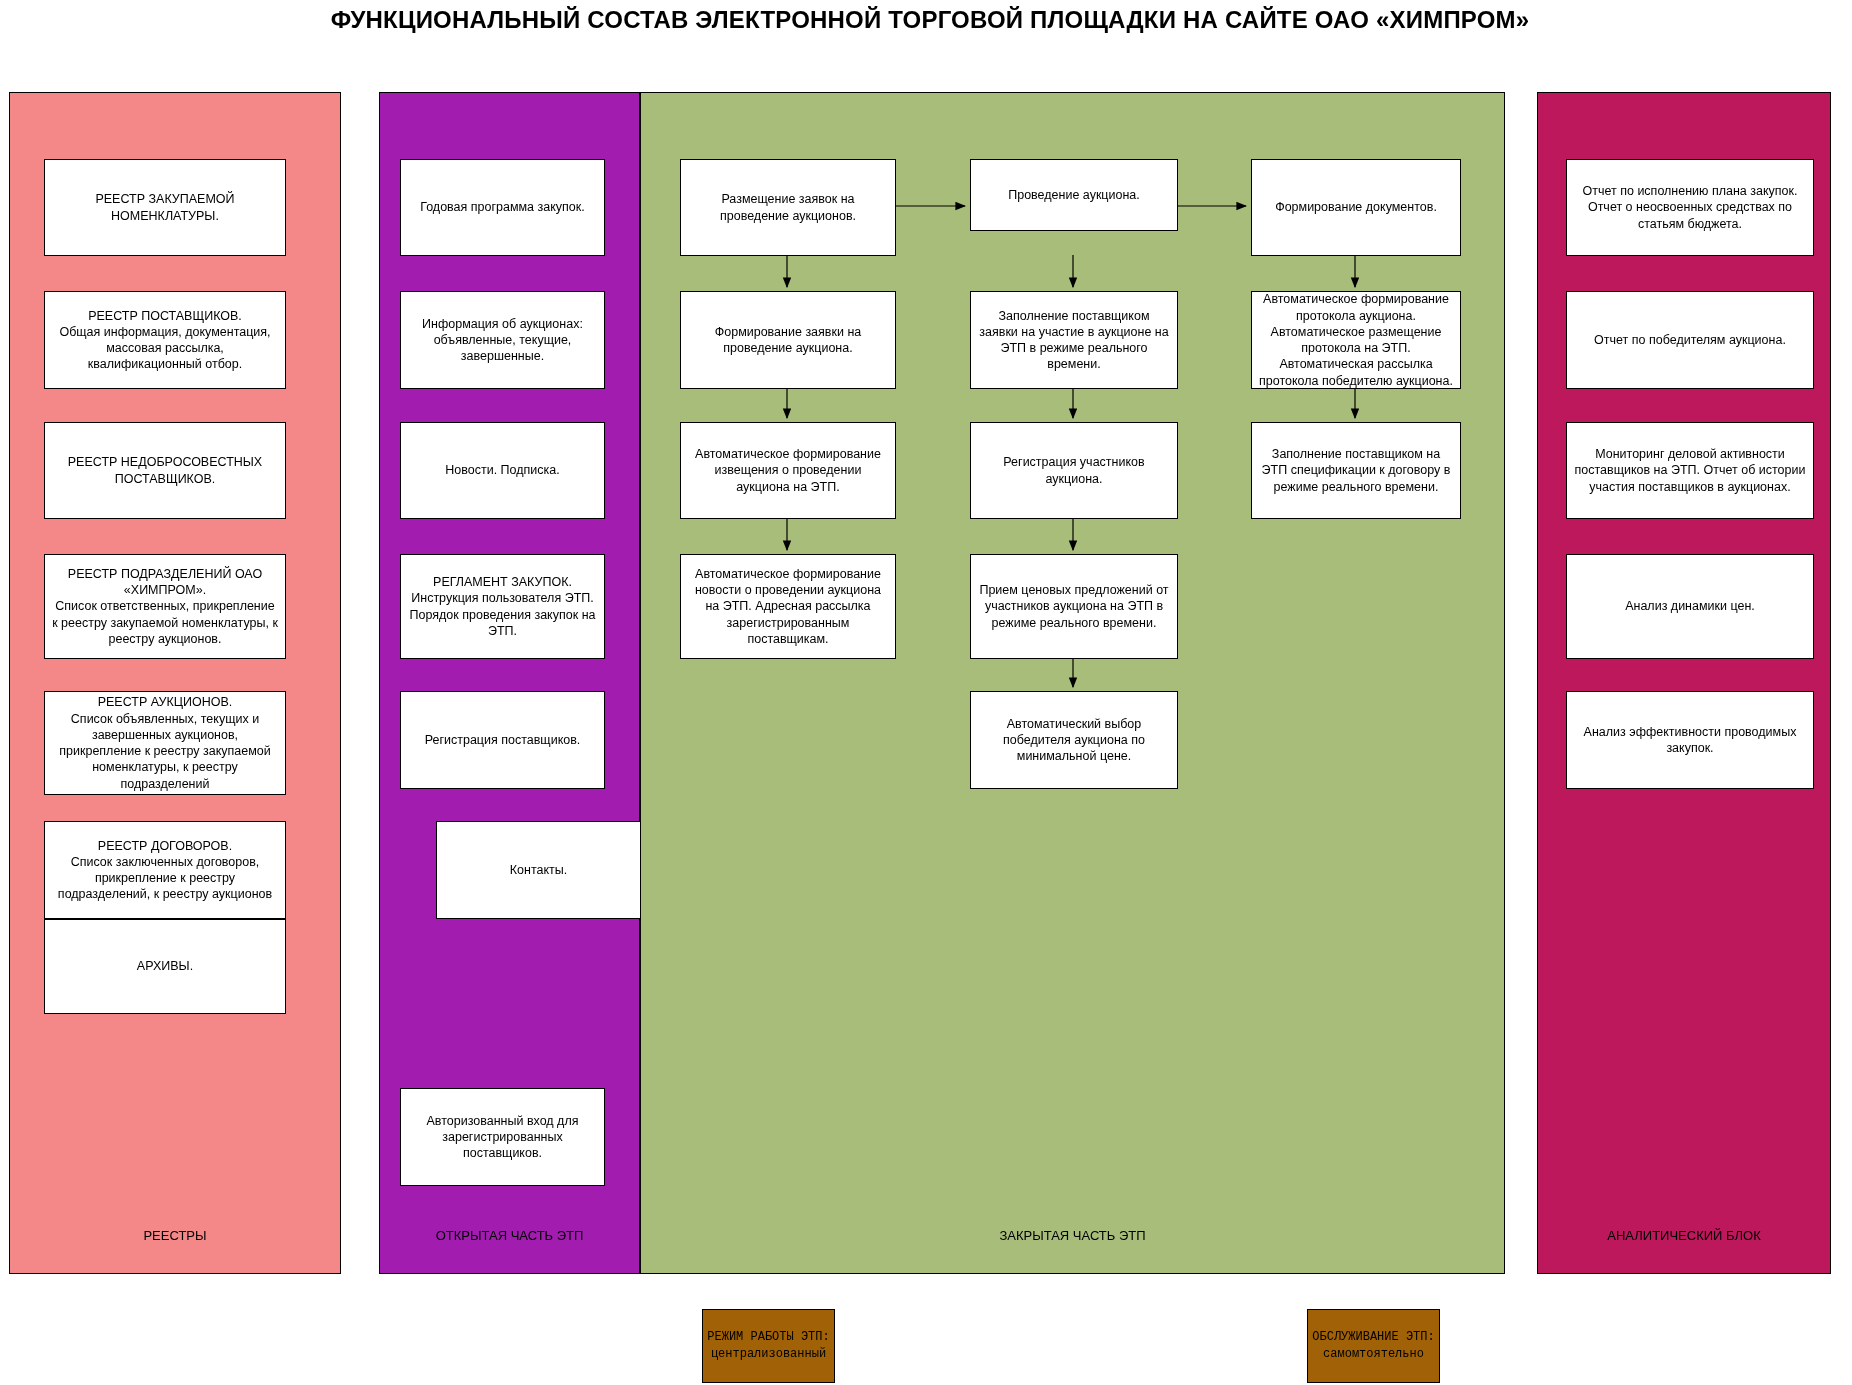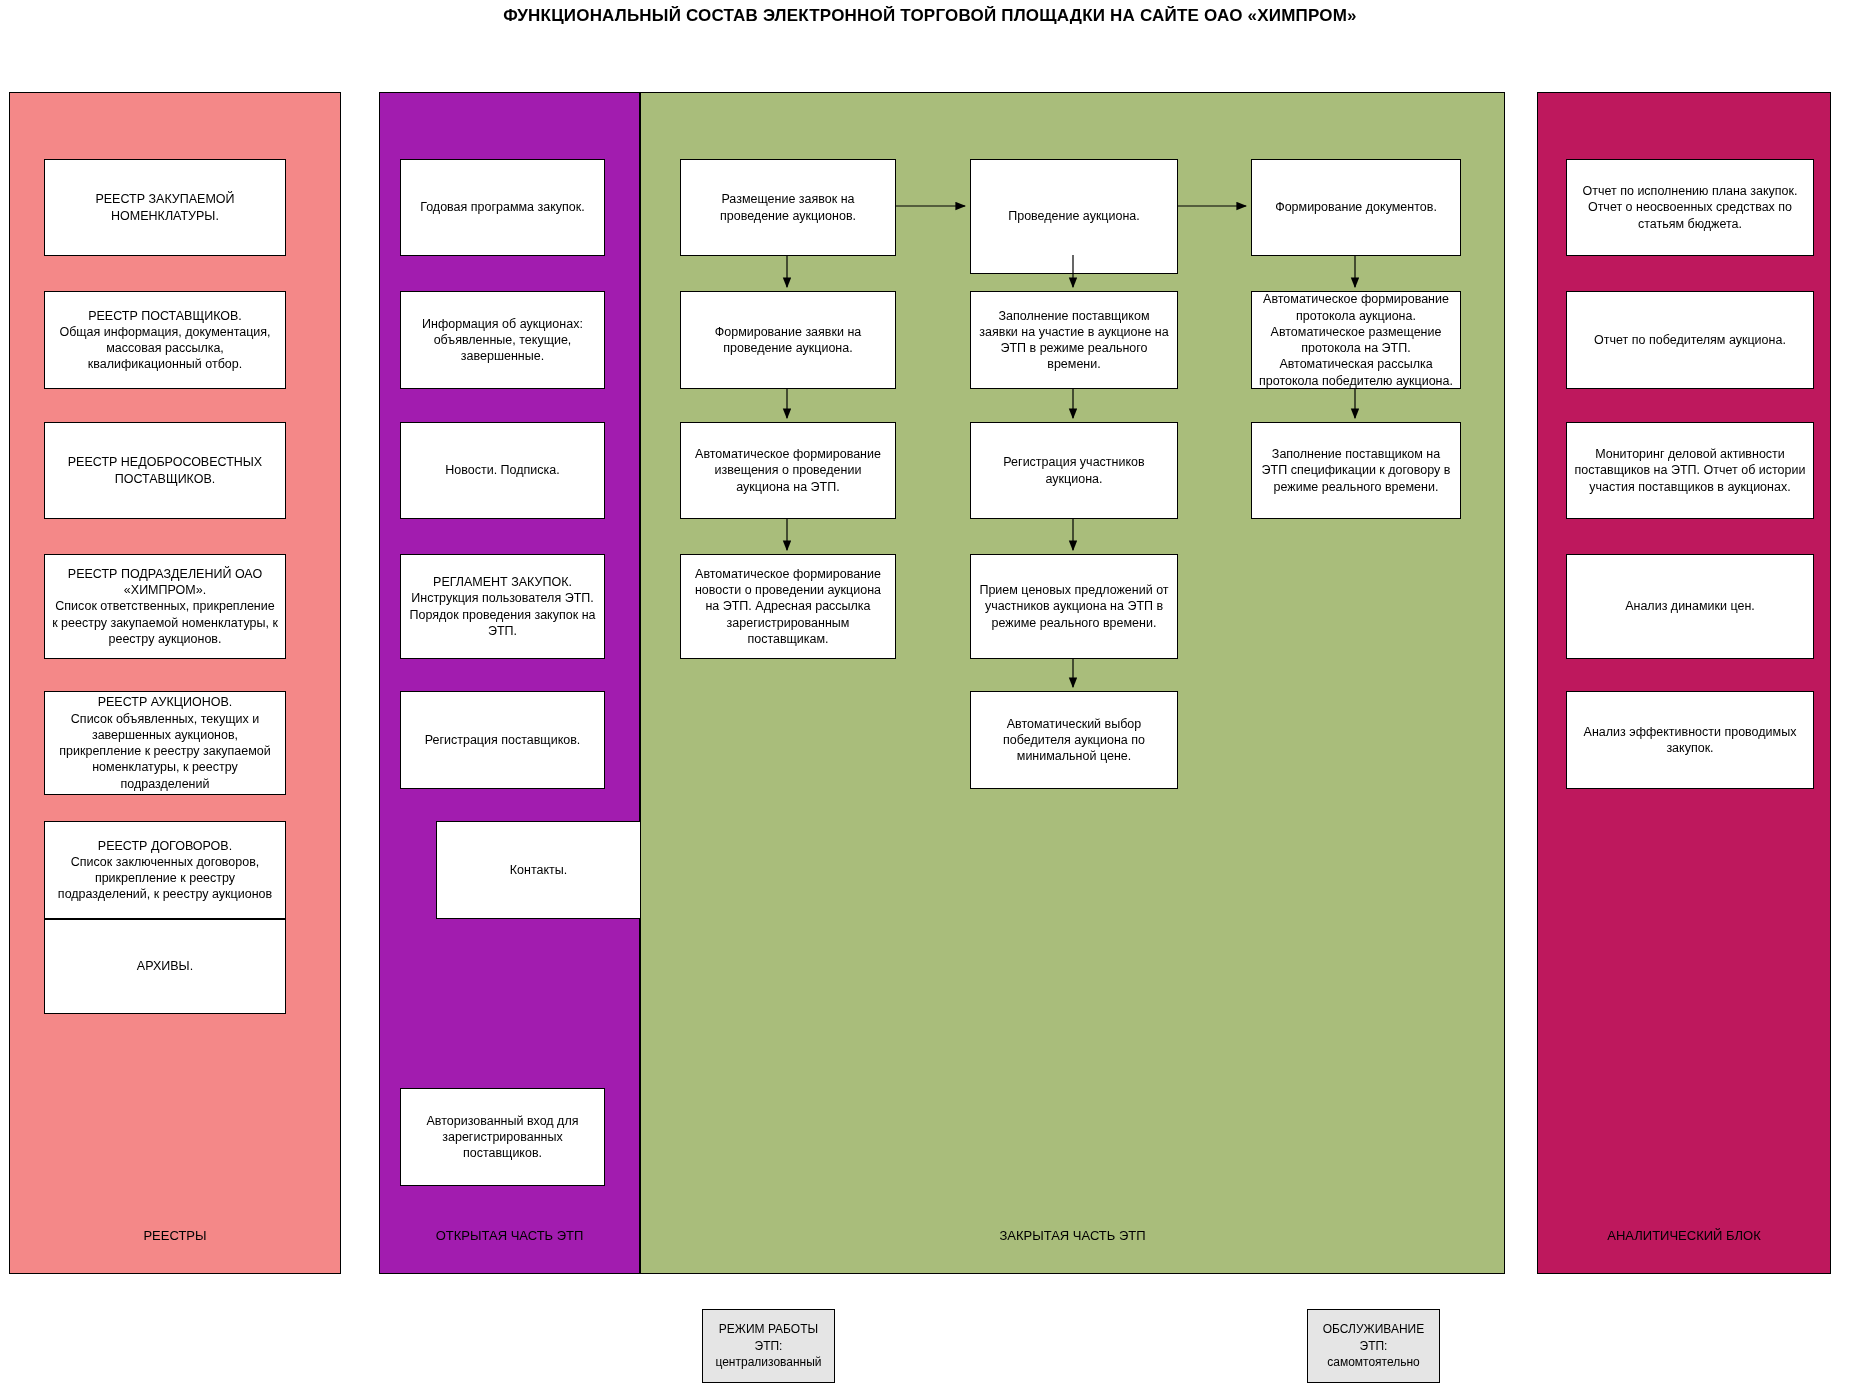--- a/index.html
+++ b/index.html
@@ -1,35 +1,35 @@
 <!DOCTYPE html>
 <html><head>
 <meta charset="utf-8">
 <style>
   * { margin:0; padding:0; box-sizing:border-box; }
   html,body { background:#ffffff; }
   body { font-family:"Liberation Sans", sans-serif; color:#000; }
   .canvas { position:relative; width:1852px; height:1385px; background:#ffffff; overflow:hidden; }
   .title { position:absolute; top:6px; left:0; width:100%; text-align:center;
-           font-size:17px; font-weight:bold; letter-spacing:.2px;padding-left:8px; }
+           font-size:24px; font-weight:bold; letter-spacing:.2px;padding-left:8px; }
   .panel { position:absolute; border:1px solid #000; }
   .panel-red    { background:#f48888; }
   .panel-yellow { background:#a21caf; }
   .panel-green  { background:#a9bd7b; }
   .panel-blue   { background:#be185d; }
   .box { position:absolute; background:#ffffff; border:1px solid #000;
          display:flex; align-items:center; justify-content:center;
          text-align:center; font-size:12.5px; line-height:1.3;
          padding:4px 7px; white-space:pre-line; }
   .panel-label { position:absolute; bottom:30px; left:0; width:100%;
                  text-align:center; font-size:13px; }
-  .footer-box { position:absolute; background:#e5e5e5; border:1px solid #000;
+  .footer-box { position:absolute; background:#a16207; border:1px solid #000;
                 display:flex; align-items:center; justify-content:center;
                 text-align:center; font-size:12px; line-height:1.4;
-                padding:4px; white-space:pre-line; }
+                padding:4px; white-space:pre-line;font-family:Liberation Mono, monospace; }
   .arrows { position:absolute; top:0; left:0; pointer-events:none; }
 </style>
 </head>
 <body>
 
 <div class="canvas">
 
   <div class="title">ФУНКЦИОНАЛЬНЫЙ СОСТАВ ЭЛЕКТРОННОЙ ТОРГОВОЙ ПЛОЩАДКИ НА САЙТЕ ОАО «ХИМПРОМ»</div>
 
   <div class="panel panel-red" style="left:9px;top:92px;width:332px;height:1182px;">
@@ -60,21 +60,21 @@
     <div class="panel-label">ОТКРЫТАЯ ЧАСТЬ ЭТП</div>
   </div>
 
   <div class="panel panel-green" style="left:640px;top:92px;width:865px;height:1182px;">
 
     <div class="box" style="left:39px;top:66px;width:216px;height:97px;">Размещение заявок на проведение аукционов.</div>
     <div class="box" style="left:39px;top:198px;width:216px;height:98px;">Формирование заявки на проведение аукциона.</div>
     <div class="box" style="left:39px;top:329px;width:216px;height:97px;">Автоматическое формирование извещения о проведении аукциона на ЭТП.</div>
     <div class="box" style="left:39px;top:461px;width:216px;height:105px;">Автоматическое формирование новости о проведении аукциона на ЭТП. Адресная рассылка зарегистрированным поставщикам.</div>
 
-    <div class="box" style="left:329px;top:66px;width:208px;height:115px;">Проведение аукциона.</div>
+    <div class="box" style="left:329px;top:66px;width:208px;height:72px;">Проведение аукциона.</div>
     <div class="box" style="left:329px;top:198px;width:208px;height:98px;">Заполнение поставщиком заявки на участие в аукционе на ЭТП в режиме реального времени.</div>
     <div class="box" style="left:329px;top:329px;width:208px;height:97px;">Регистрация участников аукциона.</div>
     <div class="box" style="left:329px;top:461px;width:208px;height:105px;">Прием ценовых предложений от участников аукциона на ЭТП в режиме реального времени.</div>
     <div class="box" style="left:329px;top:598px;width:208px;height:98px;">Автоматический выбор победителя аукциона по минимальной цене.</div>
 
     <div class="box" style="left:610px;top:66px;width:210px;height:97px;">Формирование документов.</div>
     <div class="box" style="left:610px;top:198px;width:210px;height:98px;">Автоматическое формирование протокола аукциона. Автоматическое размещение протокола на ЭТП. Автоматическая рассылка протокола победителю аукциона.</div>
     <div class="box" style="left:610px;top:329px;width:210px;height:97px;">Заполнение поставщиком на ЭТП спецификации к договору в режиме реального времени.</div>
     <div class="panel-label">ЗАКРЫТАЯ ЧАСТЬ ЭТП</div>
   </div>

